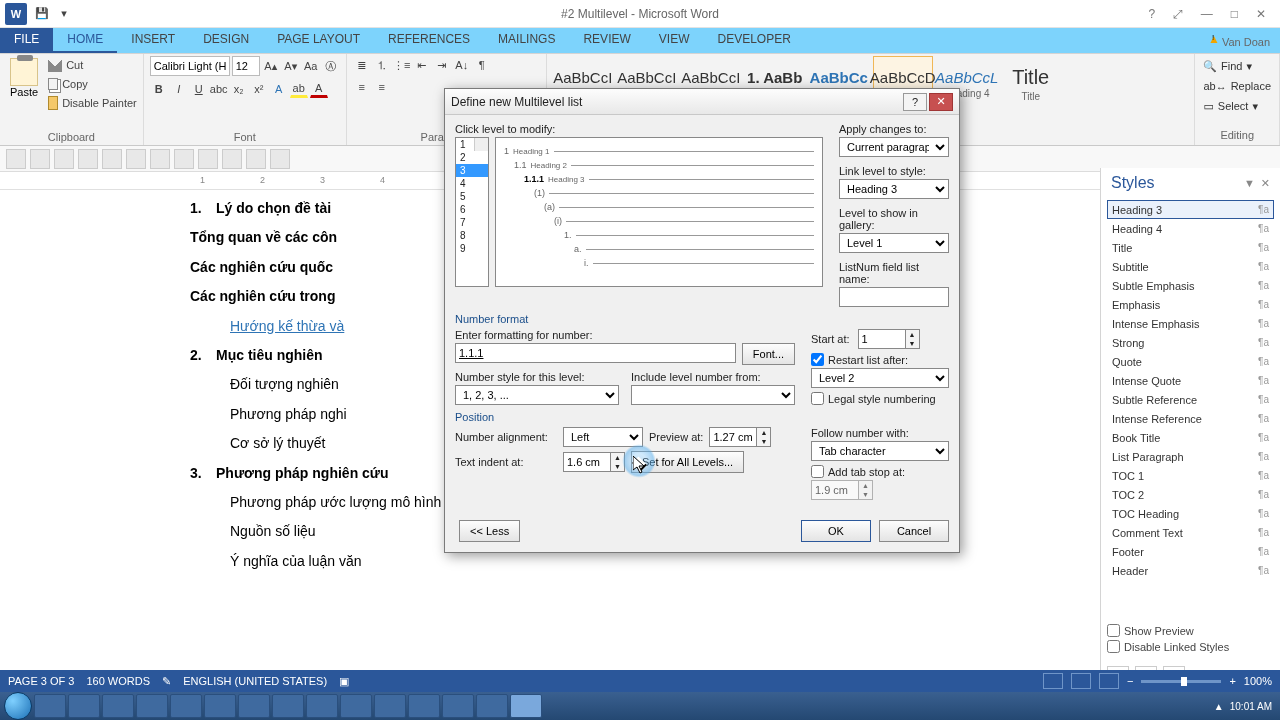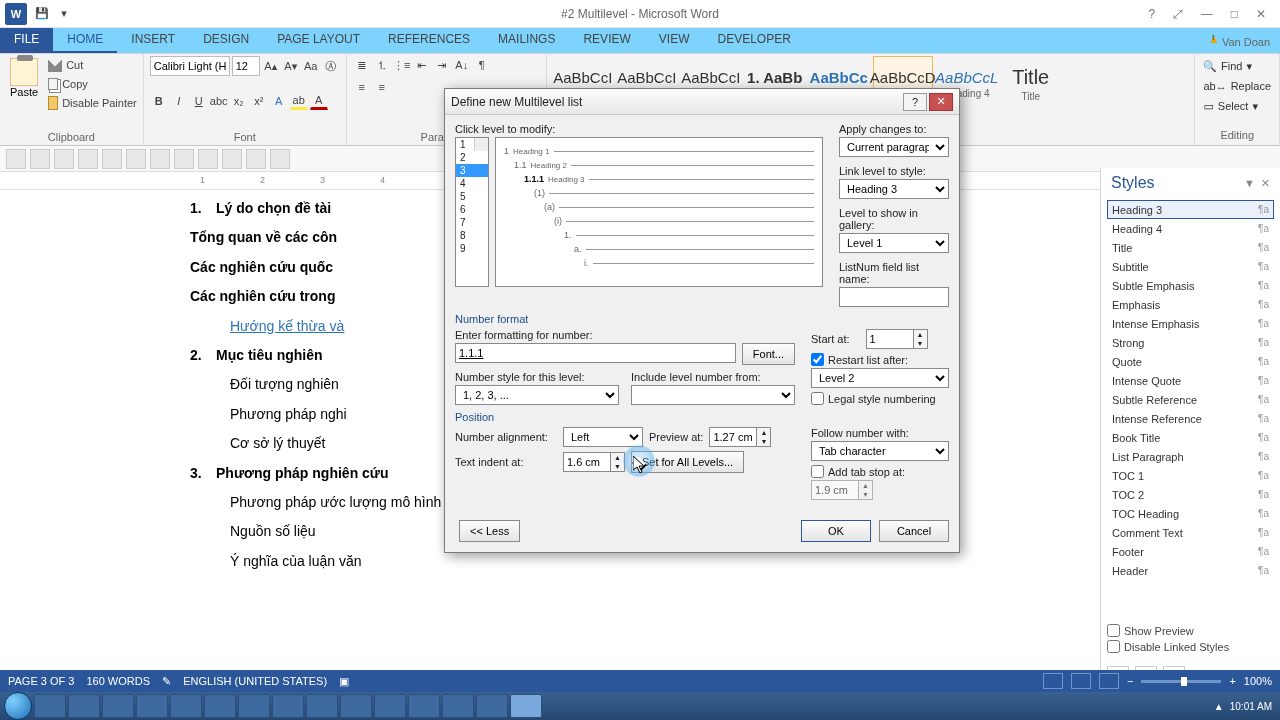--- a/index.html
+++ b/index.html
@@ -184,21 +184,21 @@
         <div>
             <span class="tiny-ic brush"></span>
             <span>Disable Painter</span>
           </div>
       </div>
     </div>
     <div class="label">Clipboard</div>
   </div>
 
   <div class="rgroup font">
-    <div class="body" style="flex-direction:column;gap:16px;">
+    <div class="body" style="flex-direction:column;gap:4px;">
       <div class="row">
         <input class="fontname" value="Calibri Light (H" style="">
         <input class="fontsize" value="12" style="">
         <span class="sq">A▴</span>
         <span class="sq">A▾</span>
         <span class="sq">Aa</span>
         <span class="sq">Ⓐ</span>
       </div>
       <div class="row">
         <span class="sq">
@@ -528,21 +528,21 @@
             <span class="lbl">Number style for this level:</span>
             <select class="sel" style="width:100%;"><option>1, 2, 3, ...</option></select>
           </div>
           <div style="flex:1;">
             <span class="lbl">Include level number from:</span>
             <select class="sel" style="width:100%;"><option></option></select>
           </div>
         </div>
       </div>
       <div class="dlg-col">
-        <div style="display:flex;align-items:center;gap:16px;">
+        <div style="display:flex;align-items:center;gap:8px;">
           <span>Start at:</span>
           <div class="spin">
               <input value="1" style="">
               <div class="ar">
                 <div>▲</div>
                 <div>▼</div>
               </div>
             </div>
         </div>
         <label class="chk" style="margin-top:4px;">

